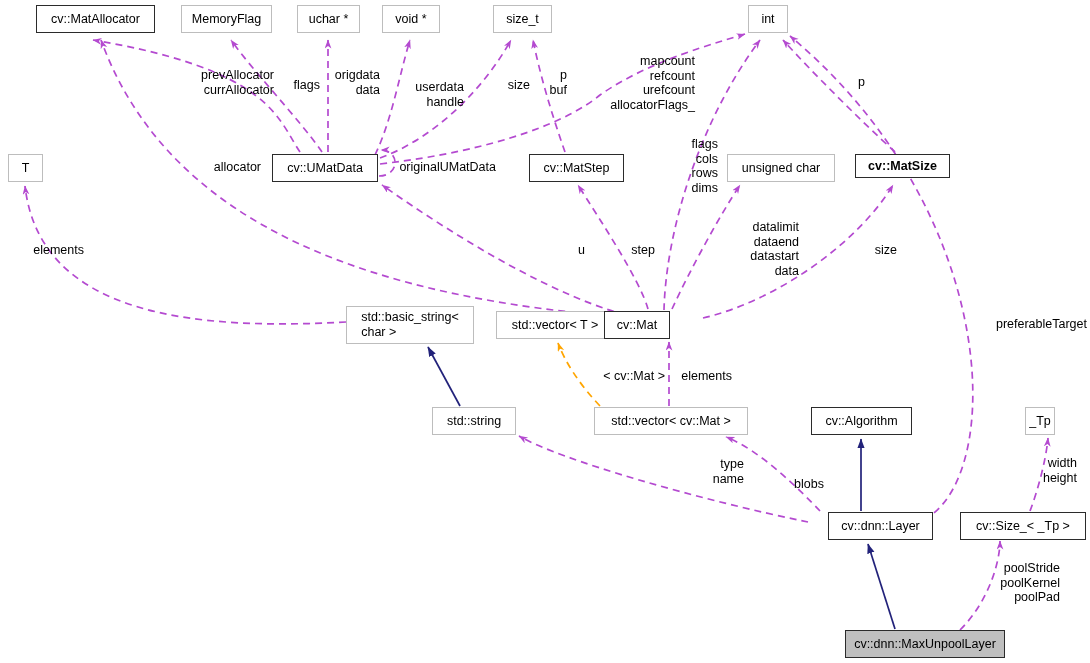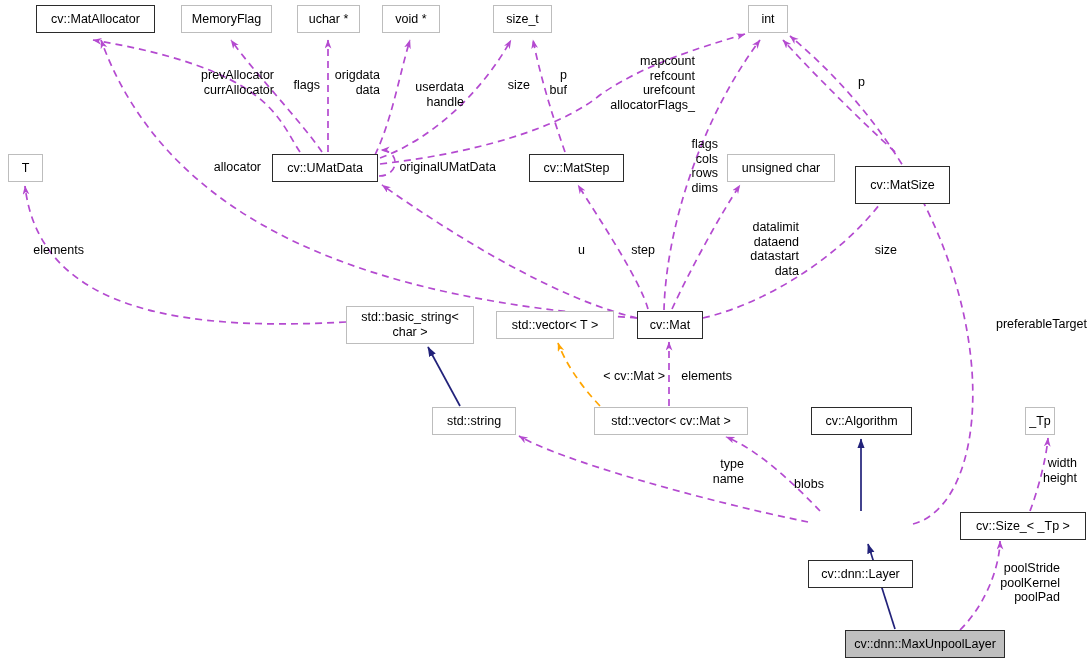--- a/index.html
+++ b/index.html
@@ -25,21 +25,21 @@
     top: 0;
     width: 1090px;
     height: 663px;
   }
   .node {
     position: absolute;
     box-sizing: border-box;
     display: flex;
     align-items: center;
     justify-content: center;
-    text-align: center;
+    text-align: left;
     font-size: 12.5px;
     line-height: 15px;
     color: #000000;
     background: #ffffff;
     white-space: pre;
     letter-spacing: 0px;
   }
   .node.plain {
     border: 1px solid #bdbdbd;
   }
@@ -118,30 +118,30 @@
   <div class="node strong" style="left: 36px; top: 5px; width: 119px; height: 28px;"><span>cv::MatAllocator</span></div>
   <div class="node plain" style="left: 181px; top: 5px; width: 91px; height: 28px;"><span>MemoryFlag</span></div>
   <div class="node plain" style="left: 297px; top: 5px; width: 63px; height: 28px;"><span>uchar *</span></div>
   <div class="node plain" style="left: 382px; top: 5px; width: 58px; height: 28px;"><span>void *</span></div>
   <div class="node plain" style="left: 493px; top: 5px; width: 59px; height: 28px;"><span>size_t</span></div>
   <div class="node plain" style="left: 748px; top: 5px; width: 40px; height: 28px;"><span>int</span></div>
   <div class="node plain" style="left: 8px; top: 154px; width: 35px; height: 28px;"><span>T</span></div>
   <div class="node strong" style="left: 272px; top: 154px; width: 106px; height: 28px;"><span>cv::UMatData</span></div>
   <div class="node strong" style="left: 529px; top: 154px; width: 95px; height: 28px;"><span>cv::MatStep</span></div>
   <div class="node plain" style="left: 727px; top: 154px; width: 108px; height: 28px;"><span>unsigned char</span></div>
-  <div class="node strong" style="left: 855px; top: 166px; width: 95px; height: 38px;"><span>cv::MatSize</span></div>
+  <div class="node strong" style="left: 855px; top: 154px; width: 95px; height: 24px; font-weight: bold;"><span>cv::MatSize</span></div>
   <div class="node plain" style="left: 346px; top: 306px; width: 128px; height: 38px;"><span>std::basic_string&lt;
 char &gt;</span></div>
   <div class="node plain" style="left: 496px; top: 311px; width: 118px; height: 28px;"><span>std::vector&lt; T &gt;</span></div>
-  <div class="node strong" style="left: 637px; top: 311px; width: 66px; height: 28px;"><span>cv::Mat</span></div>
+  <div class="node strong" style="left: 604px; top: 311px; width: 66px; height: 28px;"><span>cv::Mat</span></div>
   <div class="node plain" style="left: 432px; top: 407px; width: 84px; height: 28px;"><span>std::string</span></div>
   <div class="node plain" style="left: 594px; top: 407px; width: 154px; height: 28px;"><span>std::vector&lt; cv::Mat &gt;</span></div>
   <div class="node strong" style="left: 811px; top: 407px; width: 101px; height: 28px;"><span>cv::Algorithm</span></div>
   <div class="node plain" style="left: 1025px; top: 407px; width: 30px; height: 28px;"><span>_Tp</span></div>
-  <div class="node strong" style="left: 808px; top: 512px; width: 105px; height: 28px; margin-top: 48px;"><span>cv::dnn::Layer</span></div>
+  <div class="node strong" style="left: 828px; top: 512px; width: 105px; height: 28px;"><span>cv::dnn::Layer</span></div>
   <div class="node strong" style="left: 960px; top: 512px; width: 126px; height: 28px;"><span>cv::Size_&lt; _Tp &gt;</span></div>
   <div class="node current" style="left: 845px; top: 630px; width: 160px; height: 28px;"><span>cv::dnn::MaxUnpoolLayer</span></div>
 
   <div class="edge-label" style="left: 194px; top: 68px; width: 80px;">prevAllocator
 currAllocator</div>
   <div class="edge-label" style="left: 287px; top: 78px; width: 33px;">flags</div>
   <div class="edge-label" style="left: 330px; top: 68px; width: 50px;">origdata
 data</div>
   <div class="edge-label" style="left: 406px; top: 80px; width: 58px;">userdata
 handle</div>

